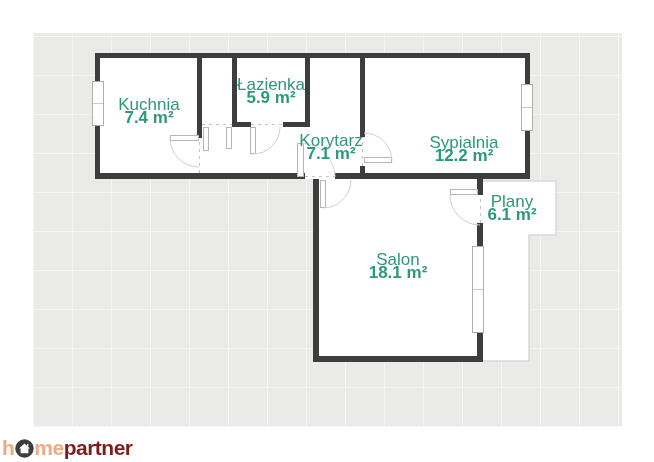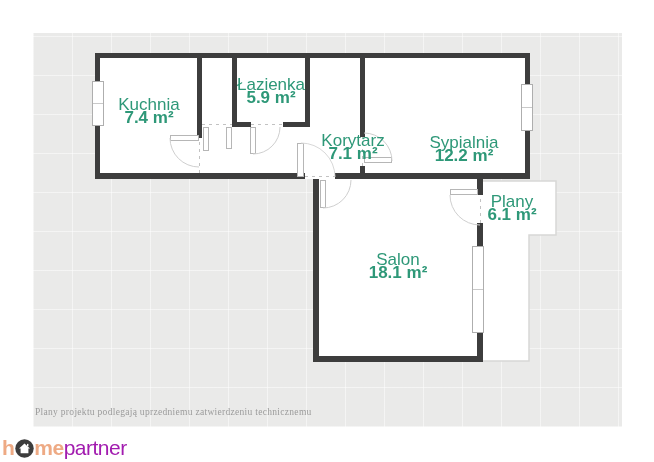--- a/index.html
+++ b/index.html
@@ -38,21 +38,21 @@
   }
   .room-label .area{font-weight:bold;}
   .disclaimer{
     position:absolute;left:35px;top:407px;
     font-family:"Liberation Serif", serif;font-size:9.5px;color:#9b9b9b;letter-spacing:.3px;
   }
   
   .logo{position:absolute;left:2px;top:436px;height:24px;display:flex;align-items:center;
     font-size:21px;font-weight:600;letter-spacing:-0.5px;line-height:24px;}
   .logo .lt-orange{color:#eeaa84;}
-  .logo .lt-gray{color:#a21caf;font-weight:400;}
+  .logo .lt-gray{color:#7f1d1d;font-weight:700;}
   .logo svg{margin:0 .5px 0 .5px;display:block;}
 </style>
 </head>
 <body>
 
 <div class="stage">
 
   <div class="board"></div>
 
   <svg class="svg-layer" width="654" height="462">
@@ -109,38 +109,37 @@
   </svg>
 
   <div class="room-label" style="left:149px;top:111px;">
     <div>Kuchnia</div>
     <div class="area">7.4 m²</div>
   </div>
   <div class="room-label" style="left:271px;top:91px;">
     <div>Łazienka</div>
     <div class="area">5.9 m²</div>
   </div>
-  <div class="room-label" style="left:331px;top:147px;margin-left:22px;">
+  <div class="room-label" style="left:331px;top:147px;">
     <div>Korytarz</div>
     <div class="area">7.1 m²</div>
   </div>
   <div class="room-label" style="left:464px;top:117px;margin-top:32px;">
     <div>Sypialnia</div>
     <div class="area">12.2 m²</div>
   </div>
   <div class="room-label" style="left:398px;top:266px;">
     <div>Salon</div>
     <div class="area">18.1 m²</div>
   </div>
   <div class="room-label" style="left:512px;top:208px;">
     <div>Plany</div>
     <div class="area">6.1 m²</div>
   </div>
 
-  <div class="disclaimer">Plany projektu podlegają uprzedniemu zatwierdzeniu technicznemu</div>
 
   <div class="logo">
     <span class="lt-orange">h</span>
     <svg width="19" height="19" viewBox="0 0 19 19">
       <circle cx="9.5" cy="9.5" r="9.2" fill="#3d3d3d"></circle>
       <path d="M9.5 4.4 L15 9.4 L13.4 9.4 L13.4 14.2 L5.6 14.2 L5.6 9.4 L4 9.4 Z" fill="#ffffff"></path>
       <rect x="12" y="4.9" width="1.4" height="2.4" fill="#ffffff"></rect>
     </svg>
     <span class="lt-orange">me</span>
     <span class="lt-gray">partner</span>

